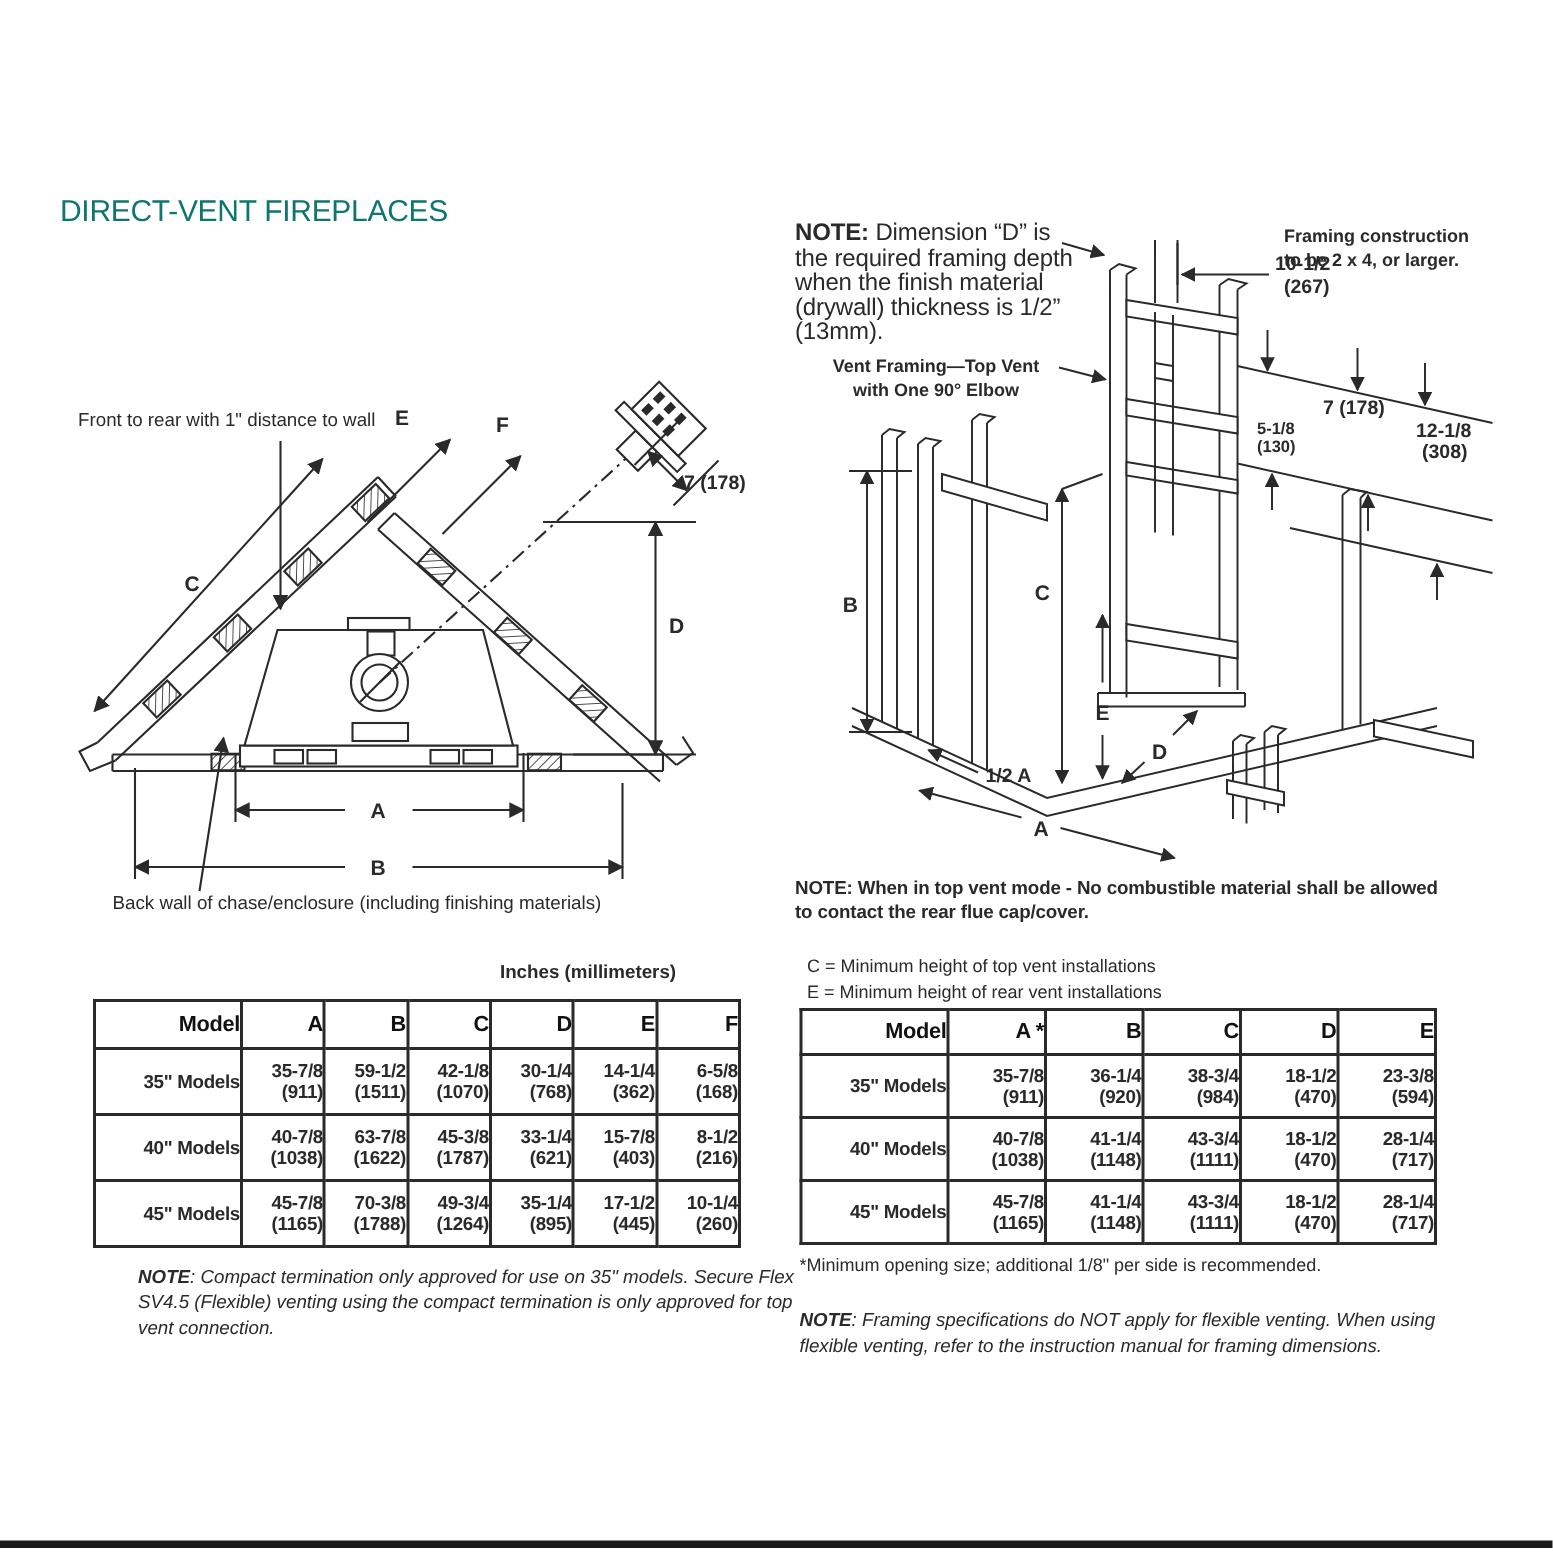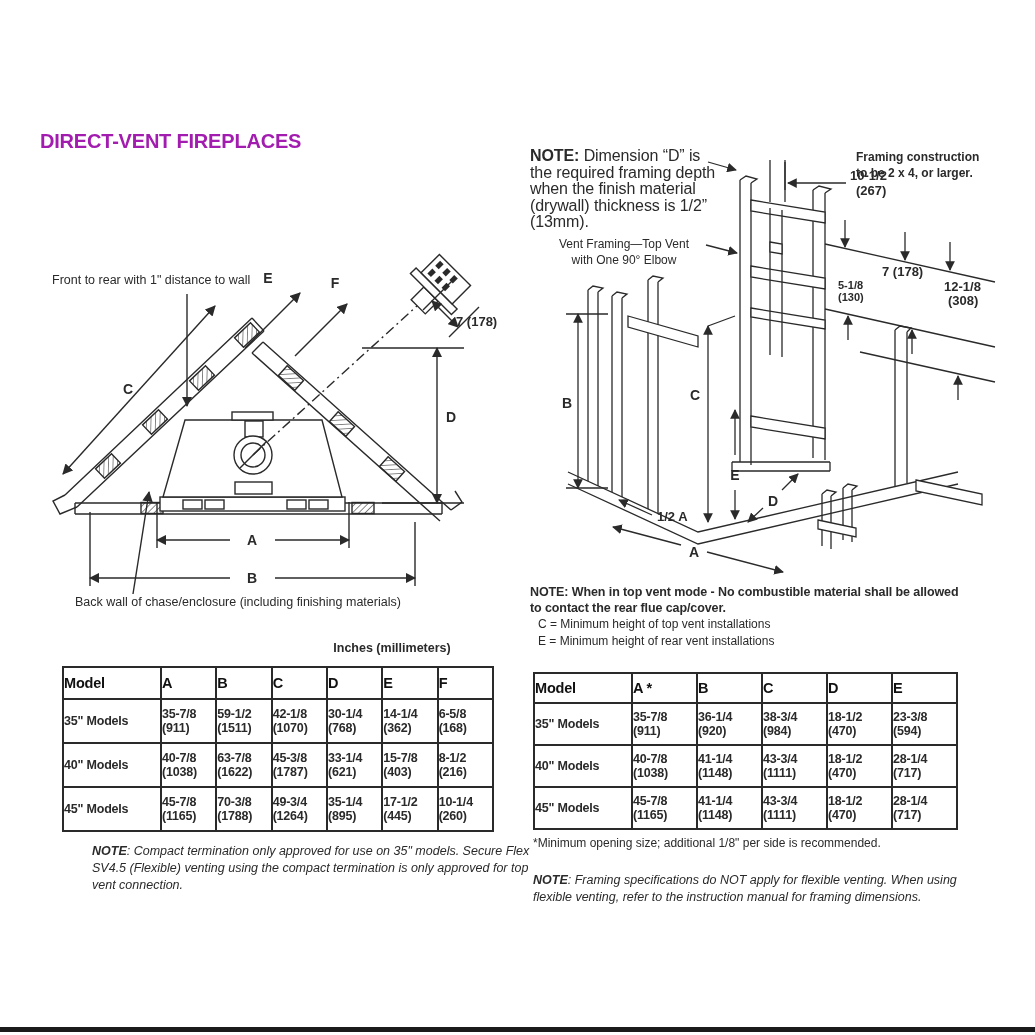--- a/index.html
+++ b/index.html
@@ -3,39 +3,39 @@
 <meta charset="utf-8">
 <style>
   html,body{margin:0;padding:0;}
   body{
     width:1035px;height:1035px;position:relative;overflow:hidden;
     background:#ffffff;color:#2a2a2a;
     font-family:"Liberation Sans","DejaVu Sans",sans-serif;
   }
   .abs{position:absolute;}
   #page-title{
-    left:40px;top:130px;font-size:20px;font-weight:bold;color:#a21caf;
+    left:40px;top:130px;font-size:20px;font-weight:normal;color:#0f766e;
     letter-spacing:-0.2px;
   }
   .note-block{font-size:16px;line-height:16.5px;letter-spacing:-0.1px;}
   .note-prefix{font-weight:bold;}
   .italic-note{font-style:italic;font-size:12.5px;line-height:17px;}
   .italic-note .note-prefix{font-style:italic;}
   #framing-construction{left:856px;top:150px;width:132px;font-size:12px;line-height:15.5px;font-weight:600;}
   #note-dimension-d{left:530px;top:148px;width:188px;}
-  #vent-framing-label{left:540px;top:236px;width:168px;text-align:center;font-size:12px;line-height:16px;font-weight:400;}
+  #vent-framing-label{left:540px;top:236px;width:168px;text-align:center;font-size:12px;line-height:16px;font-weight:700;}
   #units-label{left:302px;top:641px;width:180px;text-align:center;font-size:12.5px;font-weight:600;}
   #top-vent-note{left:530px;top:585px;width:430px;}
   #top-vent-note .bold-line{font-weight:bold;font-size:12.5px;line-height:15.5px;letter-spacing:-0.1px;}
-  #top-vent-note .defs{margin-top:0;margin-left:8px;font-size:12px;line-height:16.5px;}
+  #top-vent-note .defs{margin-top:20px;margin-left:8px;font-size:12px;line-height:16.5px;}
   #left-table-wrap{left:62px;top:666px;}
   #right-table-wrap{left:533px;top:672px;}
   table.dim-table{border-collapse:collapse;table-layout:fixed;background:#fff;}
   table.dim-table th,table.dim-table td{
-    border:2px solid #2a2a2a;text-align:left;vertical-align:middle;
+    border:2px solid #2a2a2a;text-align:right;vertical-align:middle;
     padding:0;letter-spacing:-0.2px;
   }
   table.dim-table th{font-size:14.5px;font-weight:bold;color:#111;}
   table.dim-table td{font-size:12.5px;font-weight:bold;line-height:14.5px;}
   #left-table-wrap table{width:432px;}
   #left-table-wrap th{height:30px;}
   #left-table-wrap td{height:42px;}
   #right-table-wrap table{width:425px;}
   #right-table-wrap th{height:28px;}
   #right-table-wrap td{height:40px;}

